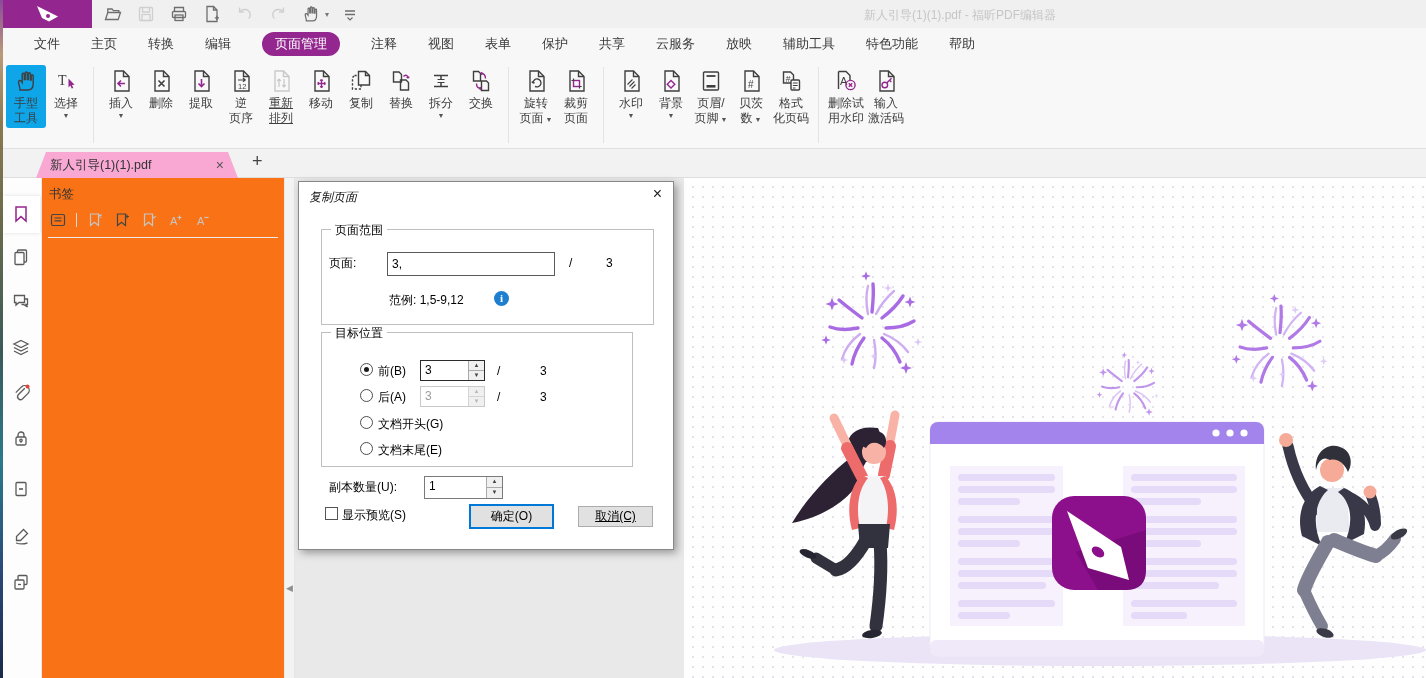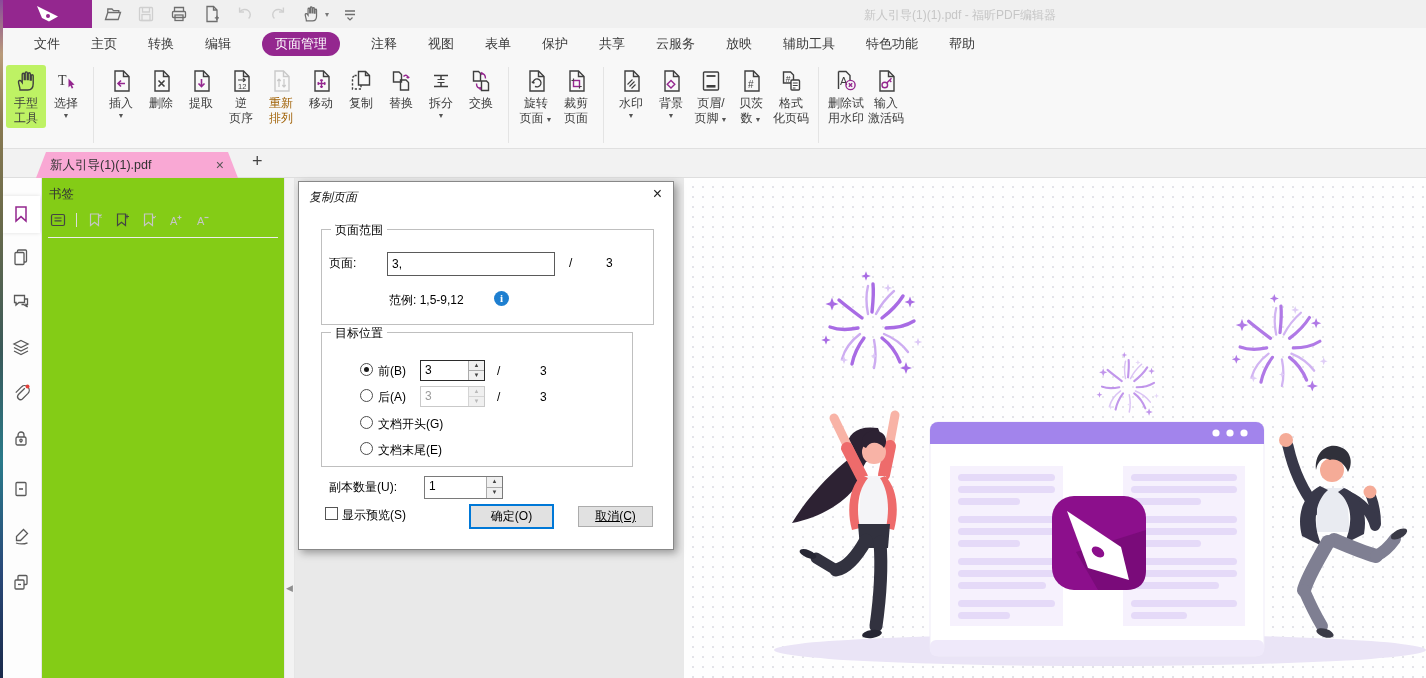--- a/index.html
+++ b/index.html
@@ -20,43 +20,43 @@
   .wintitle { position:absolute; left:960px; top:7px; transform:translateX(-50%); font-size:12px; color:#c6c6c6; white-space:nowrap; }
 
   
   .menubar { position:absolute; left:0; top:28px; width:100%; height:32px; background:#f7f7f7; display:flex; align-items:center; padding-left:34px; gap:31px; }
   .mitem { font-size:13px; color:#3a3a3a; cursor:default; white-space:nowrap; }
   .mitem.pill { background:#94278F; color:#fff; padding:3px 13px; border-radius:13px; }
 
   
   .ribbon { position:absolute; left:0; top:60px; width:100%; height:89px; background:#f8f8f8; border-bottom:1px solid #e0e0e0; display:flex; align-items:flex-start; padding:5px 0 0 6px; }
   .rbtn { display:flex; flex-direction:column; align-items:center; min-width:40px; padding:3px 2px 2px; border-radius:3px; color:#3c3c3c; }
-  .rbtn.sel { background:#bef264; }
-  .rbtn.dis { color:#a16207; }
+  .rbtn.sel { background:#0ea5e9; }
+  .rbtn.dis { color:#404040;text-decoration:underline; }
   .rbtn svg { display:block; margin-bottom:2px; }
   .rlb { text-align:center; font-size:12px; line-height:15px; }
   .rlb span { display:block; }
   .rlb .l2i { display:inline; }
   .rcaret { font-size:7px; color:#555; line-height:7px; margin-top:1px; }
   .rcaret.inl { display:inline; margin-left:2px; }
   .rsep { width:1px; height:76px; background:#e4e4e4; margin:2px 7px 0; flex:none; }
 
   
   .tabbar { position:absolute; left:0; top:149px; width:100%; height:29px; background:#f2f2f2; border-bottom:1px solid #dedede; }
   .doctab { position:absolute; left:36px; top:3px; width:202px; height:26px; background:#f9a8d4; clip-path:polygon(10px 0,calc(100% - 10px) 0,100% 100%,0 100%); display:flex; align-items:center; padding:0 14px; font-size:12.5px; color:#333; filter:drop-shadow(0 0 1px #cfcfcf); }
   .tabclose { margin-left:auto; color:#555; font-size:14px; line-height:14px; }
   .newtab { position:absolute; left:252px; top:2px; font-size:18px; color:#444; }
 
   
   .content { position:absolute; left:0; top:178px; width:100%; height:500px; }
   .sidebar { position:absolute; left:0; top:0; width:42px; height:100%; background:#fdfdfd; border-right:1px solid #e7e7e7; }
   .stool { position:absolute; left:11px; width:20px; height:20px; }
   .stile { position:absolute; left:3px; top:18px; width:37px; height:37px; background:#fff; box-shadow:0 0 4px rgba(0,0,0,.12); }
 
-  .bmpanel { position:absolute; left:42px; top:0; width:243px; height:100%; background:#84cc16; border-right:1px solid #e8e8e8; }
+  .bmpanel { position:absolute; left:42px; top:0; width:243px; height:100%; background:#f97316; border-right:1px solid #e8e8e8; }
   .bmtitle { font-size:12.5px; color:#333; margin:8px 0 6px 7px; }
   .bmtools { display:flex; align-items:center; gap:9px; margin-left:7px; height:22px; }
   .bmtools svg{ display:block; }
   .bmvsep { width:1px; height:14px; background:#dcdcdc; }
   .bmline { border-bottom:1px solid #ececec; margin:6px 6px 0; }
 
   .splitter { position:absolute; left:285px; top:0; width:10px; height:100%; background:#f3f3f3; border-right:1px solid #e6e6e6; }
   .splitarrow { position:absolute; left:1px; top:405px; font-size:9px; color:#8f8f8f; }
 
   .docarea { position:absolute; left:295px; top:0; width:389px; height:100%; background:#e9e9e9; }

